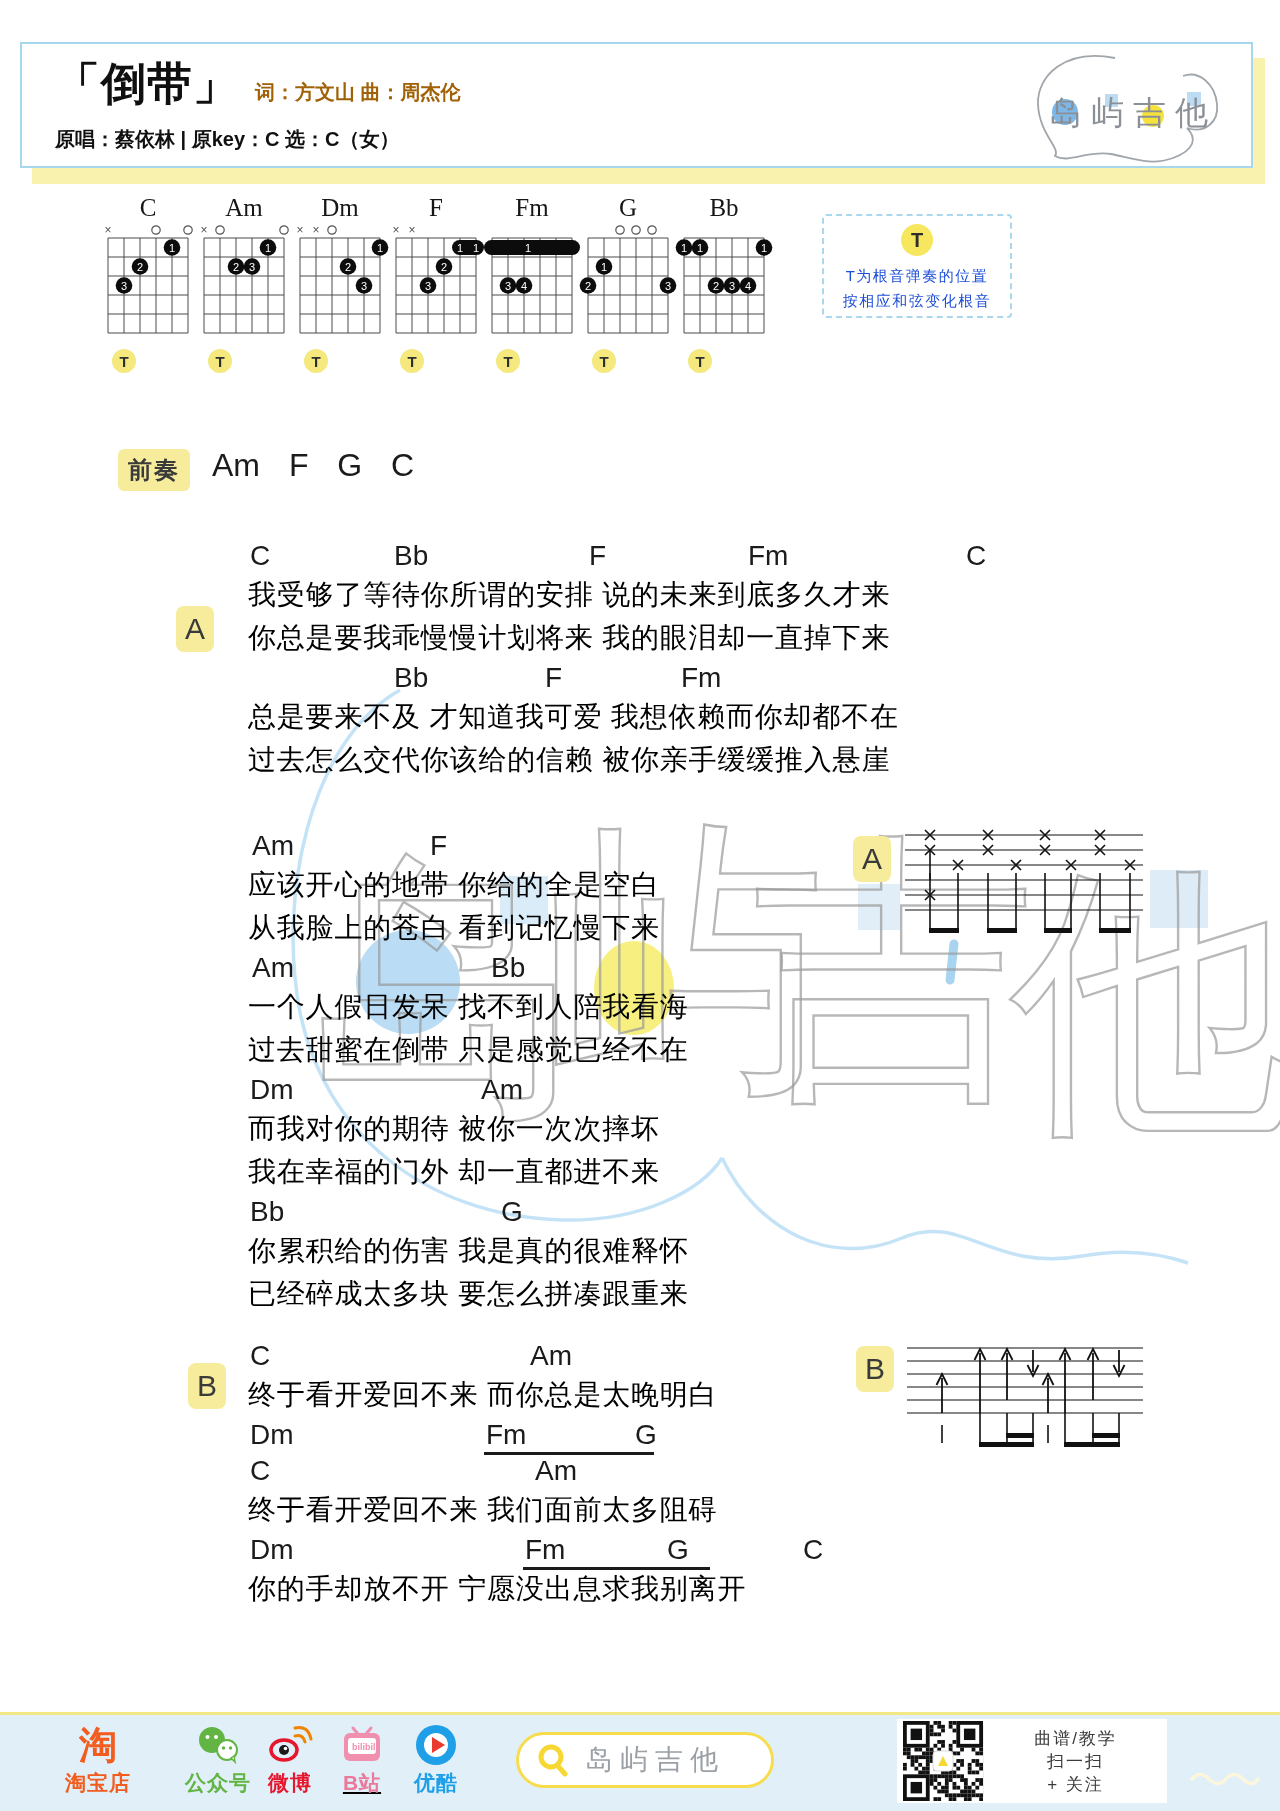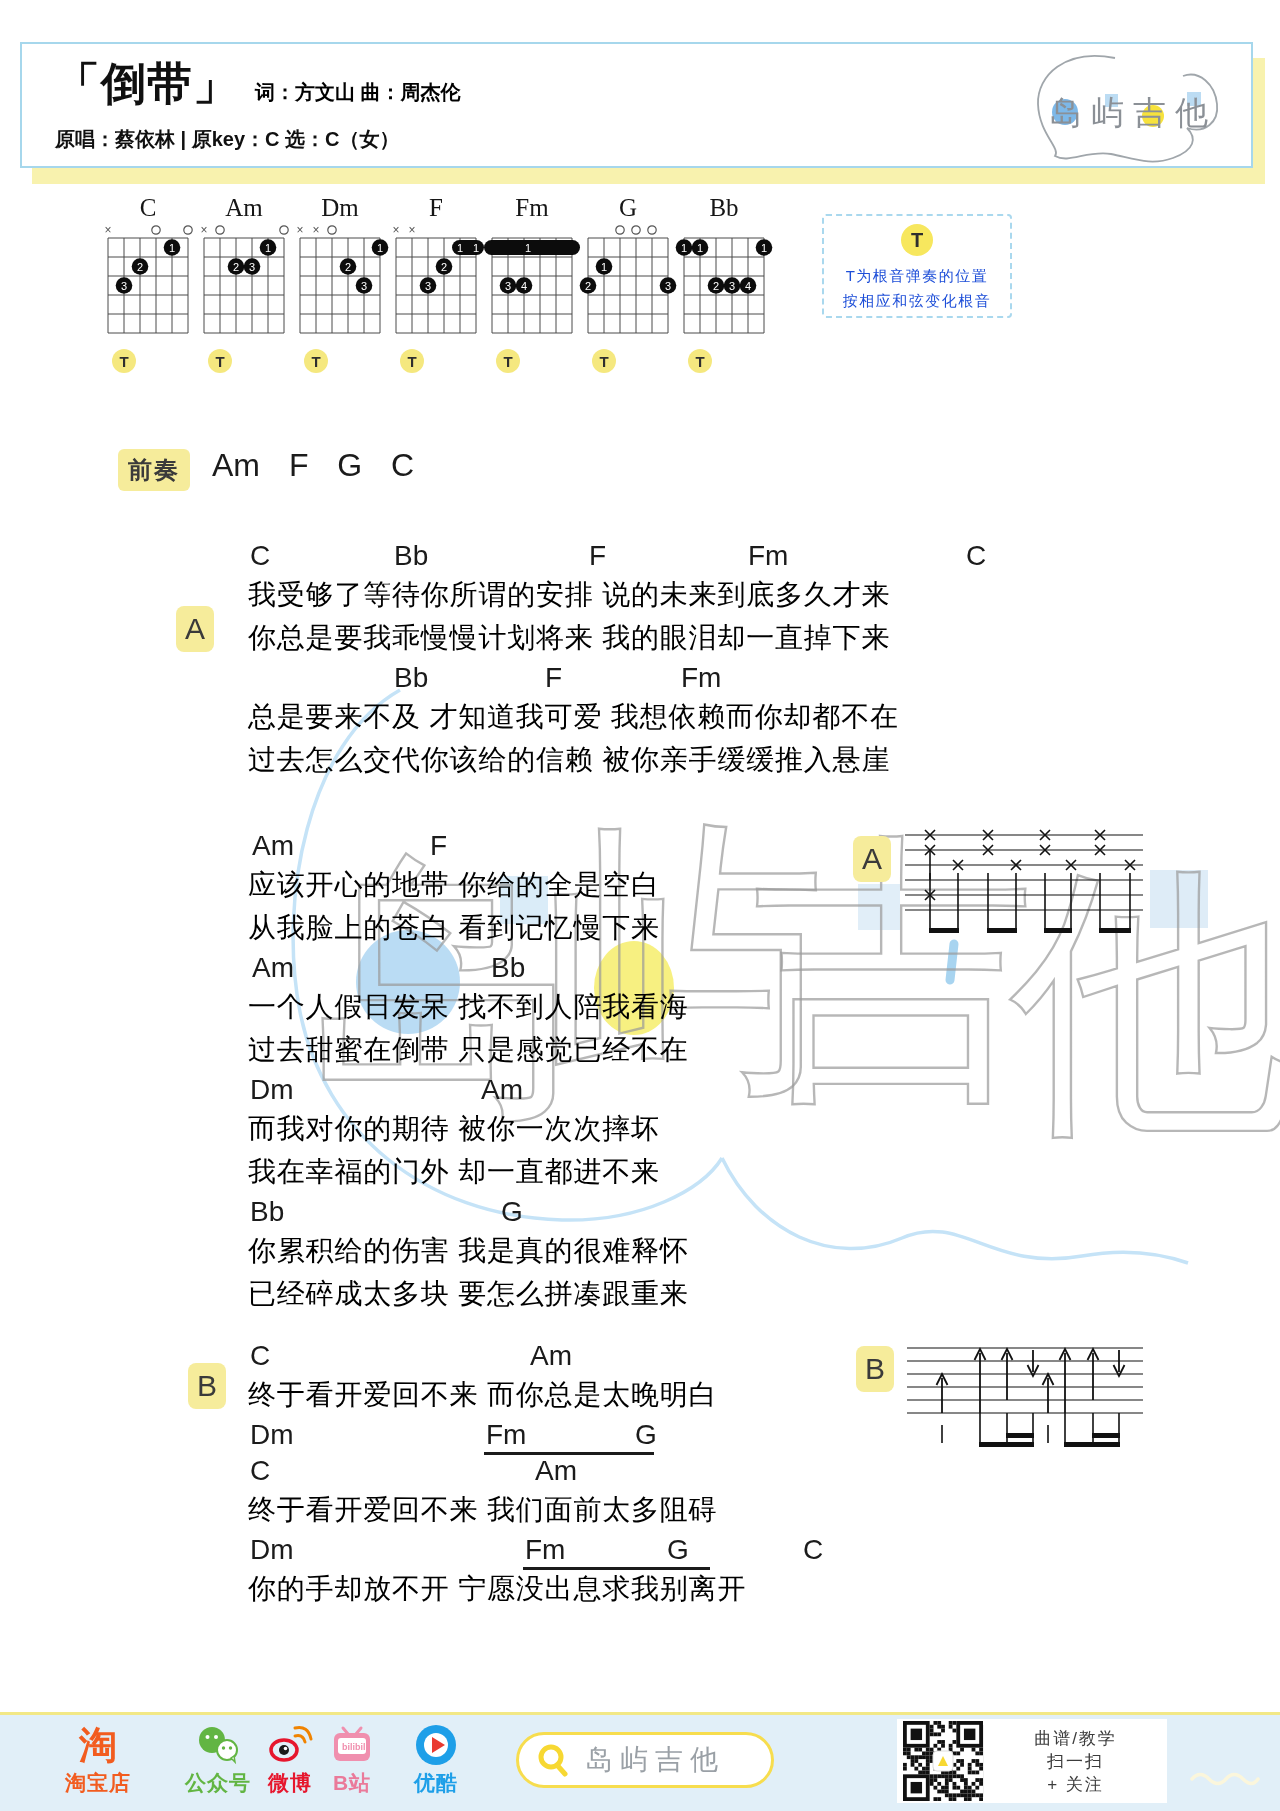--- a/index.html
+++ b/index.html
@@ -8,21 +8,21 @@
 
   
   .wm { position:absolute; left:0; top:0; z-index:0; }
 
   
   .header { position:absolute; left:20px; top:42px; width:1233px; height:126px;
     background:#fff; border:2px solid #a6d7ec; box-shadow:12px 16px 0 #f8f2ae; z-index:3;padding-left:7px; }
   .header-inner { padding:10px 26px; }
   .title-row { display:flex; align-items:baseline; }
   .title { font-size:45px; font-weight:bold; color:#101010; letter-spacing:1px; }
-  .credits { font-size:20px; font-weight:bold; color:#000000; margin-left:16px; }
+  .credits { font-size:20px; font-weight:bold; color:#a16207; margin-left:16px; }
   .subtitle { font-size:20px; font-weight:bold; color:#101010; margin-top:12px; }
   .logo { position:absolute; right:22px; top:0px; }
 
   
   .chord-row { position:absolute; left:100px; top:194px; display:flex; z-index:2; }
   .cd { width:96px; text-align:center; }
   .cd-name { font-family:"Liberation Serif", serif; font-size:25px; color:#161616; height:28px; }
   .cd-svg line { stroke:#4a4a4a; stroke-width:1; }
   .cd-svg .mk { font-size:12px; fill:#555; text-anchor:middle; font-family:"Liberation Sans",sans-serif; }
   .cd-svg .mko { fill:none; stroke:#555; stroke-width:1.2; }
@@ -461,21 +461,21 @@
             <svg width="46" height="42">
        <ellipse cx="17" cy="26" rx="13" ry="10" fill="none" stroke="#e6162d" stroke-width="3.5"></ellipse>
        <circle cx="17" cy="26" r="5" fill="#1a1a1a"></circle>
               <circle cx="18.5" cy="24.5" r="1.8" fill="#fff"></circle>
        <path d="M28,12 q8,-2 10,6" fill="none" stroke="#f08300" stroke-width="3" stroke-linecap="round"></path>
        <path d="M28,4 q13,-3 16,11" fill="none" stroke="#f08300" stroke-width="3" stroke-linecap="round"></path>
             </svg>
           </div>
           <div class="flabel" style="color:#e6162d">微博</div>
         </div>
-        <div class="flink" style="left: 352px;">
+        <div class="flink" style="left: 362px; text-decoration: underline;">
           <div class="ficon">
             <svg width="46" height="42">
        <line x1="14" y1="4" x2="19" y2="10" stroke="#f08fae" stroke-width="3" stroke-linecap="round"></line>
        <line x1="32" y1="4" x2="27" y2="10" stroke="#f08fae" stroke-width="3" stroke-linecap="round"></line>
        <rect x="5" y="9" width="36" height="28" rx="6" fill="#f08fae"></rect>
        <rect x="9" y="14" width="28" height="16" rx="3" fill="#fff"></rect>
        <text x="13" y="26" font-size="9" fill="#f08fae" font-weight="bold">bilibili</text>
             </svg>
           </div>
           <div class="flabel" style="color:#ea7a9a">B站</div>

